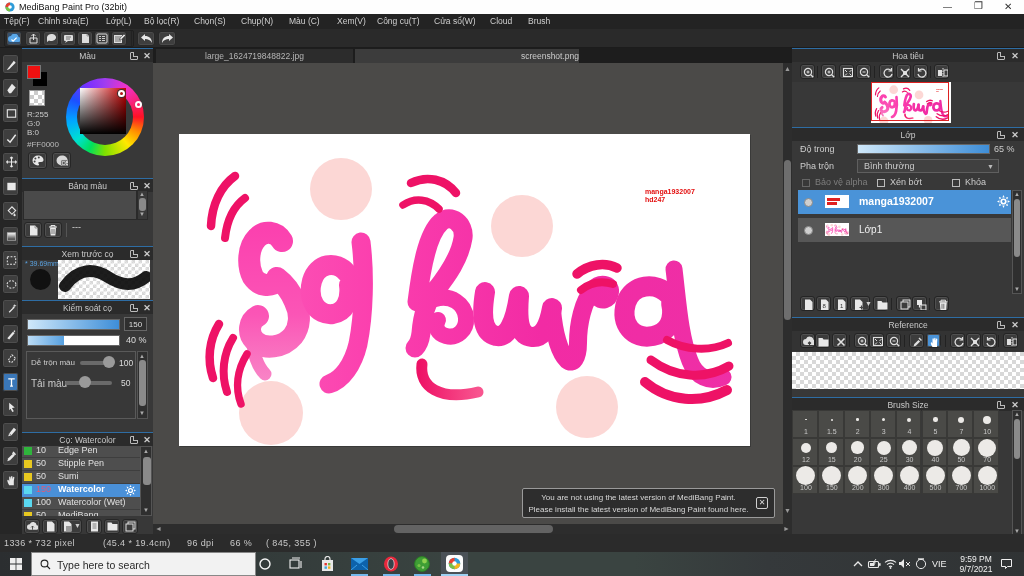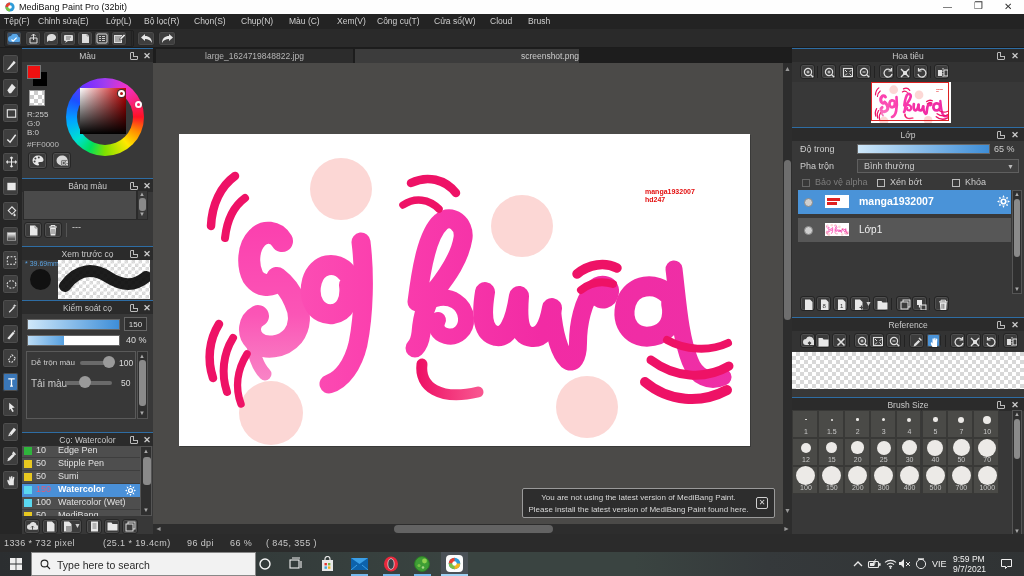--- a/index.html
+++ b/index.html
@@ -504,21 +504,21 @@
             <use href="#art"></use>
           </g>
         </svg>
         <div class="p" style="left:0;top:0;width:78px;height:39px;border:1px solid #dd2222"></div>
       </div>
       <div class="hdr" style="top:79px">Lớp<span class="ic popout" style="left:205px"></span><span class="ic xbtn" style="left:219px">✕</span></div>
       <span class="p" style="left:8px;top:96px;color:#ccc;font-size:9px">Độ trong</span>
       <div class="p" style="left:65px;top:96px;width:133px;height:10px;border:1px solid #666;background:linear-gradient(90deg,#cfe8fa,#3e8ed8)"></div>
       <span class="p" style="left:202px;top:96px;color:#ccc;font-size:9px">65 %</span>
       <span class="p" style="left:8px;top:113px;color:#ccc;font-size:9px">Pha trộn</span>
-      <div class="p" style="left:65px;top:111px;width:162px;height:14px;border:1px solid #5f5f5f;background:#404040;color:#c9c9c9;font-size:9px;line-height:13px"><span style="margin-left:6px">Bình thường</span><span class="p" style="right:4px;top:0;font-size:7px;color:#bbb">▼</span></div>
+      <div class="p" style="left:65px;top:111px;width:142px;height:14px;border:1px solid #5f5f5f;background:#404040;color:#c9c9c9;font-size:9px;line-height:13px"><span style="margin-left:6px">Bình thường</span><span class="p" style="right:4px;top:0;font-size:7px;color:#bbb">▼</span></div>
       <span class="p" style="left:10px;top:131px;width:8px;height:8px;border:1px solid #666"></span>
       <span class="p" style="left:23px;top:129px;color:#7d7d7d;font-size:9px">Bảo vệ alpha</span>
       <span class="p" style="left:85px;top:131px;width:8px;height:8px;border:1px solid #bbb"></span>
       <span class="p" style="left:98px;top:129px;color:#ccc;font-size:9px">Xén bớt</span>
       <span class="p" style="left:160px;top:131px;width:8px;height:8px;border:1px solid #bbb"></span>
       <span class="p" style="left:173px;top:129px;color:#ccc;font-size:9px">Khóa</span>
       <div class="p" style="left:6px;top:142px;width:213px;height:24px;background:#4a93d8">
         <div class="p" style="left:6px;top:8px;width:9px;height:9px;border-radius:50%;background:#cfcfcf;border:1px solid #888"></div>
         <div class="p" style="left:27px;top:5px;width:24px;height:13px;background:#fff">
           <div class="p" style="left:2px;top:2.5px;width:13px;height:3px;background:#e02020"></div>
@@ -776,21 +776,21 @@
       </div>
       <div class="p" style="left:220px;top:362px;width:10px;height:126px;background:#2f2f2f;border:1px solid #555">
         <div class="p" style="left:1px;top:0px;color:#aaa;font-size:6px">▲</div>
         <div class="p" style="left:1px;top:8px;width:6px;height:40px;background:#8a8a8a;border-radius:3px"></div>
         <div class="p" style="left:1px;top:117px;color:#aaa;font-size:6px">▼</div>
       </div>
     </div>
 
 <div class="p" style="left:0;top:534px;width:1024px;height:18px;background:#2b2b2b;color:#c8c8c8;font-size:9px;line-height:18px">
   <span class="p" style="left:4px;letter-spacing:.4px">1336 * 732 pixel</span>
-  <span class="p" style="left:103px;letter-spacing:.4px">(25.1 * 19.4cm)</span>
+  <span class="p" style="left:103px;letter-spacing:.4px">(45.4 * 19.4cm)</span>
   <span class="p" style="left:187px;letter-spacing:.4px">96 dpi</span>
   <span class="p" style="left:230px;letter-spacing:.4px">66 %</span>
   <span class="p" style="left:266px;letter-spacing:.4px">( 845, 355 )</span>
 </div>
 
 <div class="p" style="left:0;top:552px;width:1024px;height:24px;background:linear-gradient(90deg,#2b2e30 0%,#333b3a 25%,#3a4441 45%,#3a4441 62%,#35393b 75%,#303334 100%)" id="taskbar">
   <svg class="p" style="left:10px;top:6px" width="12" height="12" viewBox="0 0 12 12">
         <path d="M0 0h5.6v5.6H0zM6.4 0H12v5.6H6.4zM0 6.4h5.6V12H0zM6.4 6.4H12V12H6.4z" fill="#eee"></path>
       </svg>
   <div class="p" style="left:31px;top:0;width:225px;height:24px;background:#f2f2f2;border:1px solid #888">
@@ -862,19 +862,19 @@
       </svg>
   <svg class="p" style="left:898px;top:6px" width="14" height="11" viewBox="0 0 14 11">
         <path d="M1 4h2l3-3v9L3 7H1z" fill="#e8e8e8"></path>
         <path d="M8 4l4 4M12 4l-4 4" stroke="#e8e8e8"></path>
       </svg>
   <svg class="p" style="left:915px;top:6px" width="12" height="12" viewBox="0 0 12 12">
         <circle cx="6" cy="6" r="4.6" fill="none" stroke="#e8e8e8"></circle>
         <path d="M3 1h6" stroke="#e8e8e8" stroke-width="1.4"></path>
       </svg>
   <span class="p" style="left:932px;top:0;line-height:24px;color:#f0f0f0;font-size:9px">VIE</span>
-  <div class="p" style="left:953px;top:2px;width:46px;color:#f0f0f0;font-size:8.5px;text-align:left;line-height:10px">9:59 PM<br>9/7/2021</div>
+  <div class="p" style="left:953px;top:2px;width:46px;color:#f0f0f0;font-size:8.5px;text-align:center;line-height:10px">9:59 PM<br>9/7/2021</div>
   <svg class="p" style="left:1000px;top:6px" width="13" height="12" viewBox="0 0 13 12">
         <path d="M1.5 1.5h10v7h-4l-2 2v-2h-4z" fill="none" stroke="#f0f0f0"></path>
       </svg>
 </div>
 
 </div>
 
 </body></html>

